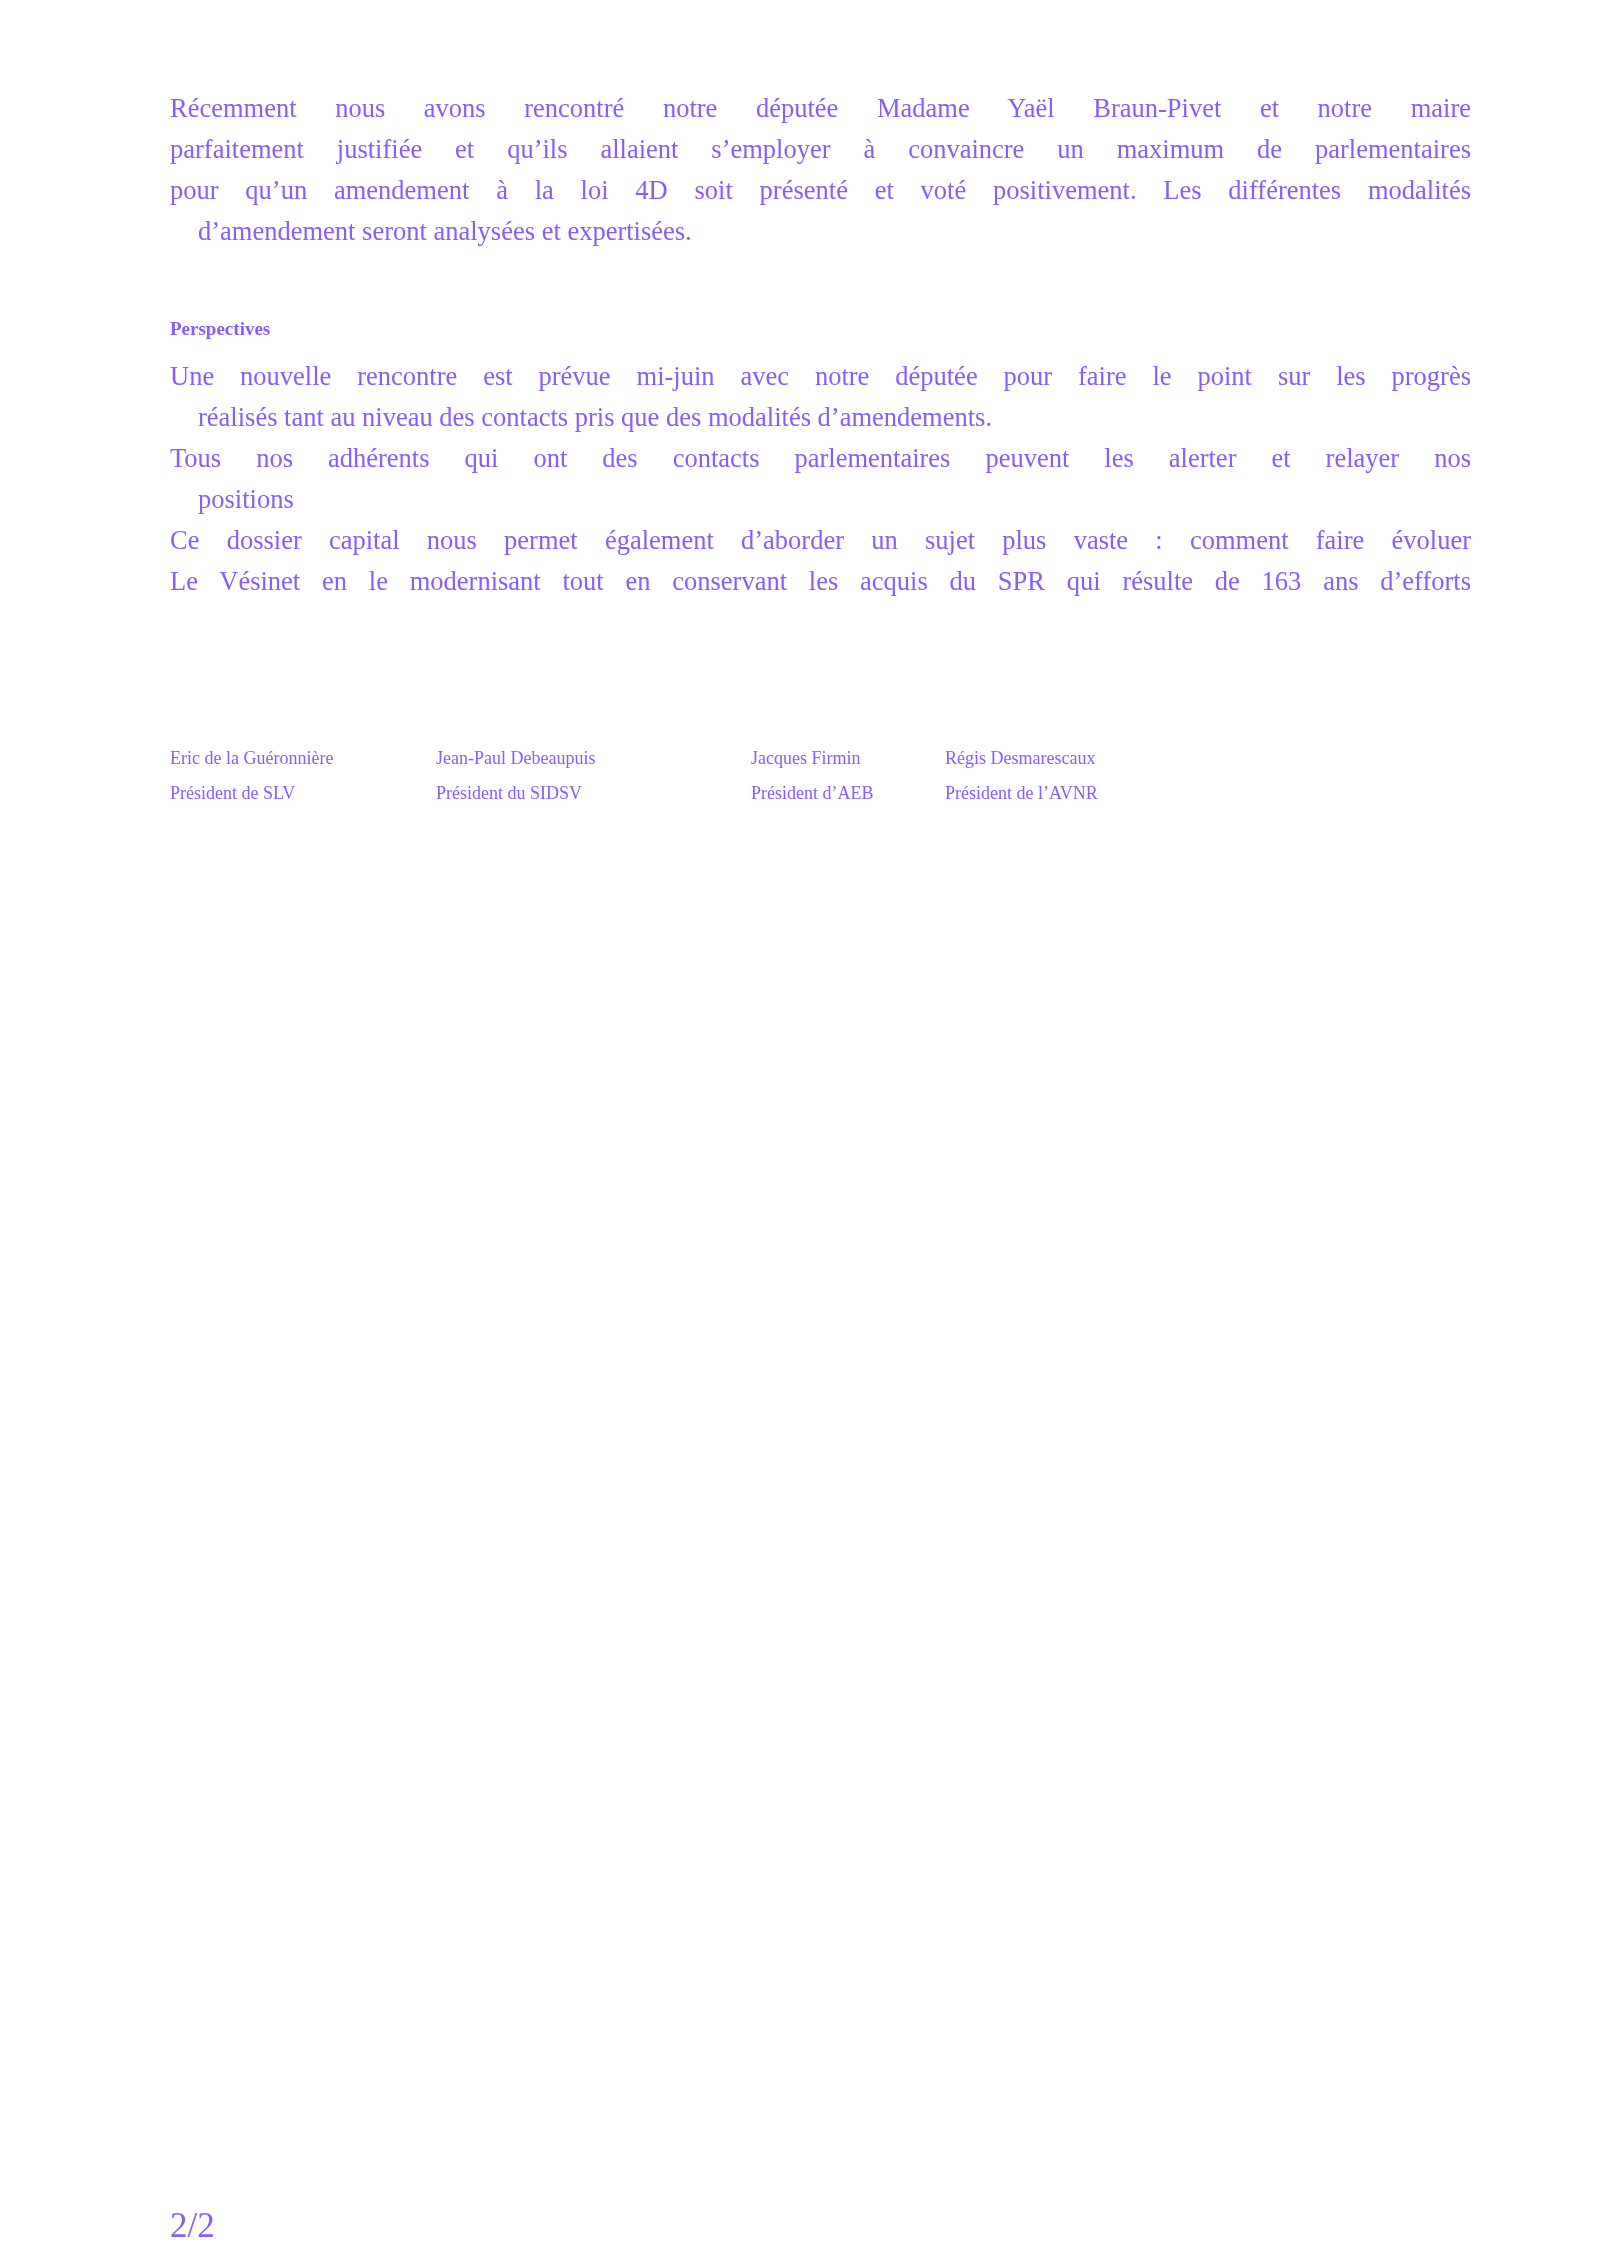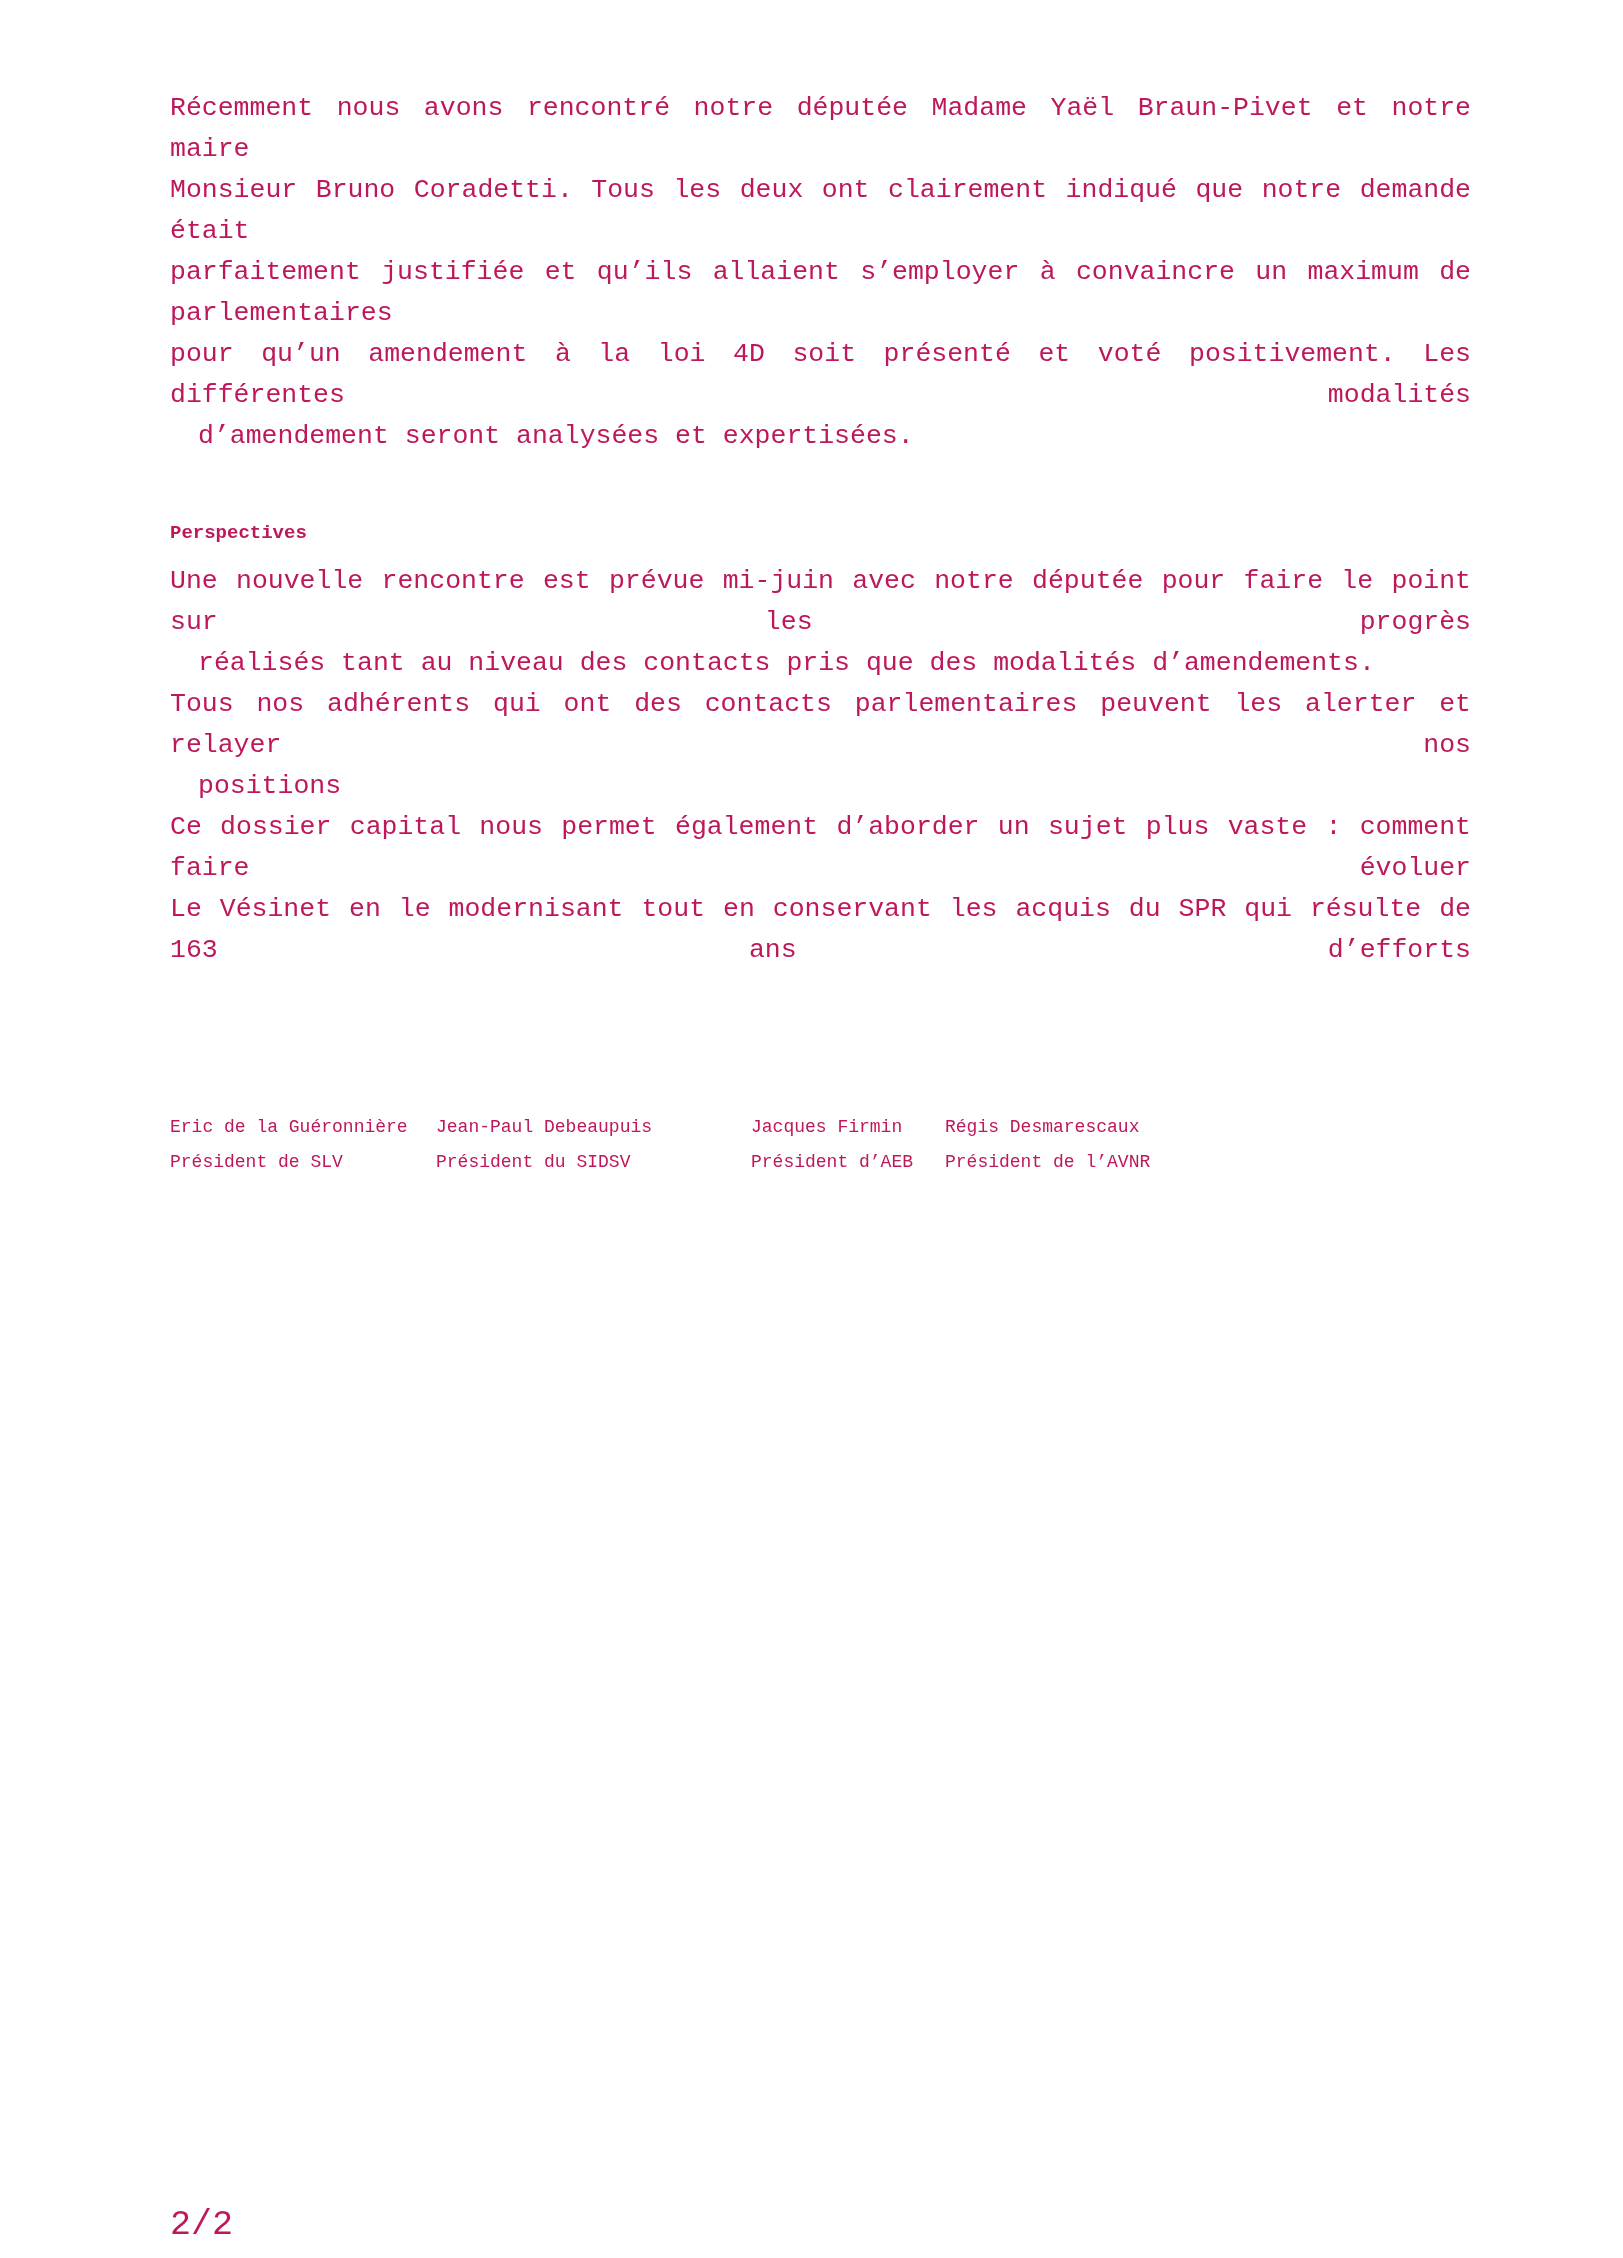--- a/index.html
+++ b/index.html
@@ -5,22 +5,22 @@
   html, body {
     margin: 0;
     padding: 0;
     background: #ffffff;
   }
   .page {
     position: relative;
     width: 1623px;
     height: 2258px;
     background: #ffffff;
-    color: #be185d;
-    font-family: Liberation Mono, monospace;
+    color: #8b5cf6;
+    font-family: Liberation Serif, serif;
     overflow: hidden;
   }
   .content {
     position: absolute;
     top: 0;
     left: 170px;
     width: 1301px;
     padding-top: 88px;
     font-size: 26.5px;
     line-height: 41px;
@@ -68,21 +68,20 @@
   }
 </style>
 </head>
 <body>
 
 <div class="page">
   <div class="content">
 
     <div class="para">
       <div class="jline">Récemment nous avons rencontré notre députée Madame Yaël Braun-Pivet et notre maire</div>
-      <div class="jline">Monsieur Bruno Coradetti. Tous les deux ont clairement indiqué que notre demande était</div>
       <div class="jline">parfaitement justifiée et qu’ils allaient s’employer à convaincre un maximum de parlementaires</div>
       <div class="jline">pour qu’un amendement à la loi 4D soit présenté et voté positivement. Les différentes modalités</div>
       <div class="lline">d’amendement seront analysées et expertisées.</div>
     </div>
 
 
     <div class="section-heading">Perspectives</div>
 
     <div class="para">
       <div class="jline">Une nouvelle rencontre est prévue mi-juin avec notre députée pour faire le point sur les progrès</div>

